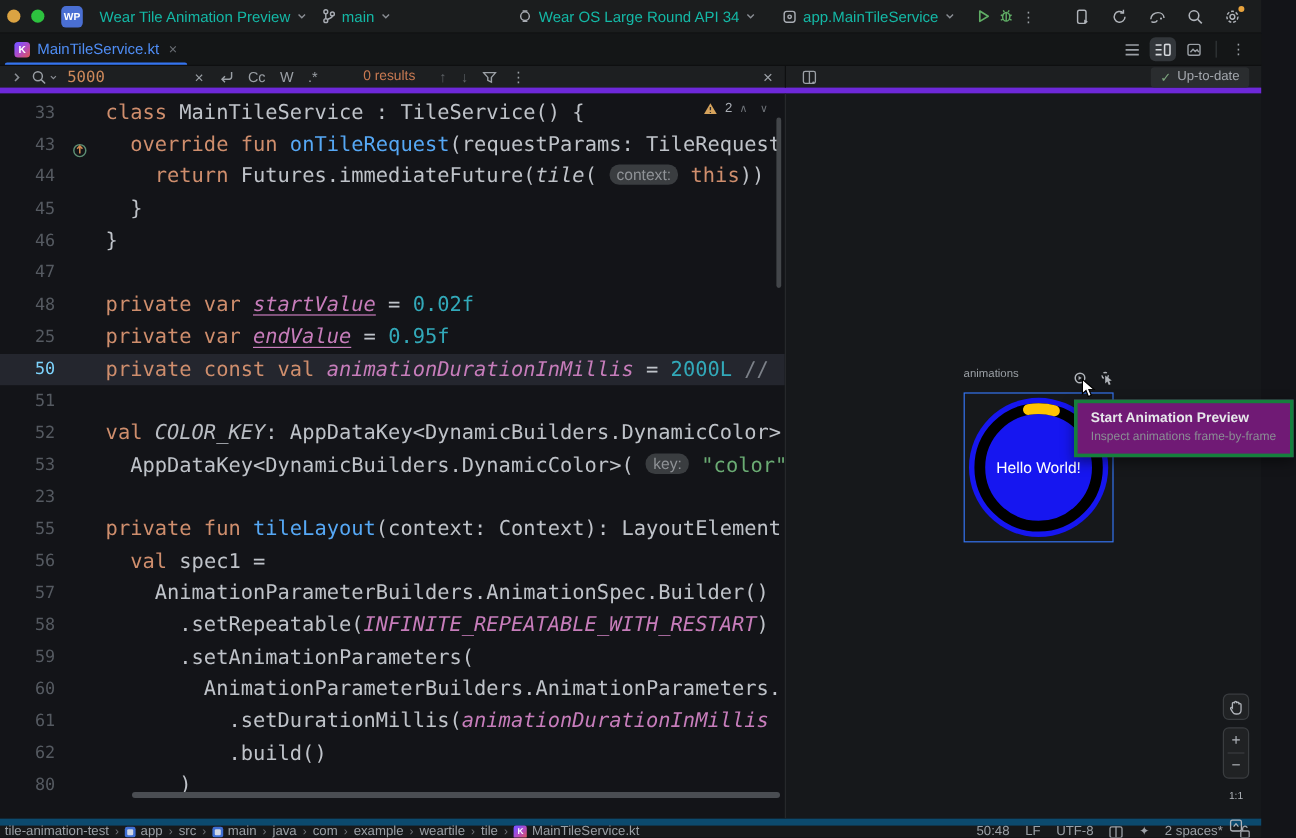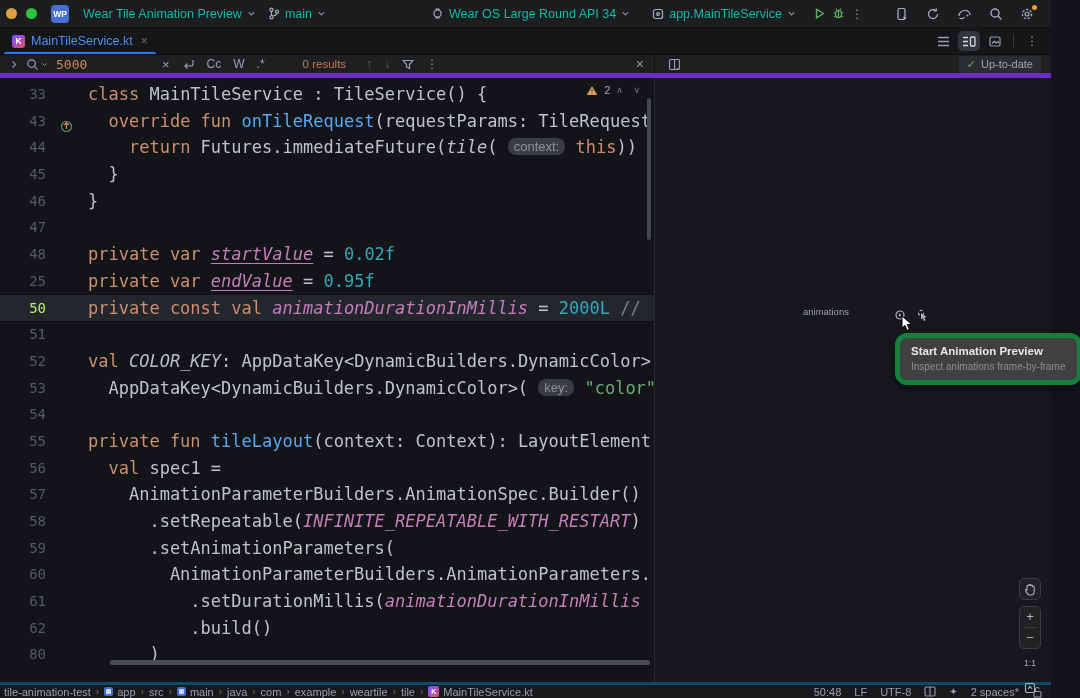--- a/index.html
+++ b/index.html
@@ -55,21 +55,21 @@
               padding:2px 8px; font-size:11px; color:#a3a7ad; }
   .uptodate .chk { color:#7ba37d; font-size:11px; }
 
   
   .main { flex:1; display:flex; min-height:0; position:relative; }
   .editor { width:655px; position:relative; background:#131418; overflow:hidden; border-right:1px solid #26282b; }
   .codewrap { position:absolute; inset:0; padding-top:3px; font-family:"DejaVu Sans Mono", monospace; font-size:17px; }
   .crow { height:26.7px; line-height:26.7px; position:relative; width:100%; }
   .crow.cur { background:#24262e; }
   .lnum { position:absolute; left:0; top:0; width:46px; text-align:right; font-size:14px; color:#555a61; }
-  .crow.cur .lnum { color:#bef264; }
+  .crow.cur .lnum { color:#7dd3fc; }
   .gicon { position:absolute; left:60px; top:6px; }
   .ctext { position:absolute; left:88px; top:0; white-space:pre; }
   .s-kw{color:#cf8e6d} .s-t{color:#bfc3c9} .s-fn{color:#56a8f5} .s-num{color:#32a9b9}
   .s-str{color:#6aab73} .s-cm{color:#7d828a}
   .s-prop{color:#c77dbb;font-style:italic;text-decoration:underline;text-decoration-thickness:1px;text-underline-offset:3px}
   .s-pri{color:#c77dbb;font-style:italic}
   .s-ci{color:#b9bdc3;font-style:italic}
   .s-it{color:#bfc3c9;font-style:italic}
   .s-hint{display:inline-block;background:#3a3d40;color:#8f9296;font-size:13px;line-height:17px;
           border-radius:8px;padding:0 6px;transform:translateY(-2px);font-family:"Liberation Sans",sans-serif;}
@@ -79,36 +79,36 @@
   .vscroll { position:absolute; right:3px; top:20px; width:4px; height:142px; background:#43464a; border-radius:2px; z-index:4; }
   .hscroll { position:absolute; left:110px; width:540px; bottom:17px; height:5px; background:#4a4d52; border-radius:2.5px; z-index:4; }
 
   
   .preview { flex:1; position:relative; background:#16181b; }
   .tp-label { position:absolute; left:148px; top:228px; font-size:9.5px; color:#9ba0a6; }
   .tp-actions { position:absolute; left:239px; top:231px; display:flex; gap:7px; color:#9ba0a6; }
   .tile-frame { position:absolute; left:148px; top:249px; width:125px; height:125px; border:1px solid #3574f0; }
   .tile-hello { position:absolute; left:0; top:0; width:100%; height:100%; display:flex; align-items:center;
                 justify-content:center; color:#fff; font-size:13px; }
-  .tooltip { position:absolute; left:240px; top:255px; background:#404040; border:5px solid #15803d; border-radius:12px;
+  .tooltip { position:absolute; left:240px; top:255px; background:#701a75; border:3px solid #15803d; border-radius:0;
              padding:7px 11px 8px; white-space:nowrap; box-shadow:0 4px 10px rgba(0,0,0,.45); z-index:6; }
   .tt-title { font-size:11.5px; font-weight:bold; color:#e6e8ea; }
   .tt-sub { font-size:10px; color:#8a8e94; margin-top:4px; }
   .cursor { position:absolute; left:246px; top:237px; z-index:7; }
   .zoomctl { position:absolute; right:10px; top:500px; display:flex; flex-direction:column; align-items:center; gap:6px; }
   .zc-box { width:22px; height:22px; border:1px solid #3a3d40; border-radius:5px; background:#202224;
             display:flex; align-items:center; justify-content:center; color:#b0b4ba; }
   .zc-group { display:flex; flex-direction:column; align-items:center; border:1px solid #3a3d40; border-radius:5px;
               background:#202224; padding:2px 0; width:22px; }
   .zc-btn { background:none; border:none; color:#b0b4ba; font-size:13px; line-height:16px; width:100%; }
   .zc-sep { width:14px; height:1px; background:#3a3d40; margin:2px 0; }
   .zc-ratio { font-size:8.5px; color:#b0b4ba; padding:3px 0; }
 
   
-  .statusbar { height:16px; flex:0 0 auto; background:#17191b; border-top:3px solid #0c4a6e;
+  .statusbar { height:16px; flex:0 0 auto; background:#17191b; border-top:6px solid #0c4a6e;
                display:flex; align-items:center; padding:0 8px 0 4px; font-size:11px; color:#9ba0a6; }
   .crumbs { display:flex; align-items:center; gap:5px; white-space:nowrap; overflow:hidden; }
   .crumb { display:flex; align-items:center; gap:4px; }
   .crumb-sep { color:#6e7277; font-size:10px; }
   .modicon { width:9px; height:9px; border-radius:2px; background:#3f6fd4; display:inline-block; position:relative; }
   .modicon::after { content:""; position:absolute; left:2px; top:2px; width:5px; height:5px; background:#cfd6e6; border-radius:1px; }
   .kicon.small { width:11px; height:11px; font-size:7px; border-radius:2px; }
   .sb-right { margin-left:auto; display:flex; align-items:center; gap:13px;padding-left:28px; }
   .sb-item { white-space:nowrap; }
   .spark { font-size:10px; color:#9ba0a6; }
@@ -352,21 +352,21 @@
           </div>
           <div class="crow">
             <span class="lnum">52</span>
             <span class="ctext"><span class="s-kw">val </span><span class="s-ci">COLOR_KEY</span><span class="s-t">: AppDataKey&lt;DynamicBuilders.DynamicColor&gt;</span></span>
           </div>
           <div class="crow">
             <span class="lnum">53</span>
             <span class="ctext"><span class="s-t">  AppDataKey&lt;DynamicBuilders.DynamicColor&gt;( </span><span class="s-hint">key:</span><span class="s-t"> </span><span class="s-str">"color"</span></span>
           </div>
           <div class="crow">
-            <span class="lnum">54</span>
+            <span class="lnum">23</span>
             <span class="ctext"></span>
           </div>
           <div class="crow">
             <span class="lnum">55</span>
             <span class="ctext"><span class="s-kw">private fun </span><span class="s-fn">tileLayout</span><span class="s-t">(context: Context): LayoutElement</span></span>
           </div>
           <div class="crow">
             <span class="lnum">56</span>
             <span class="ctext"><span class="s-t">  </span><span class="s-kw">val </span><span class="s-t">spec1 =</span></span>
           </div>
@@ -415,20 +415,28 @@
           </svg>
         </button>
         <button class="icnbtn" style="padding:0;">
           <svg class="ic" width="13" height="14" viewBox="0 0 13 14" stroke="#b0b4ba" fill="none" stroke-width="1.2">
             <circle cx="6" cy="4" r="2.6" stroke-dasharray="3 2.2"></circle>
               <path d="M6 4 v6.5 l1.8 -1.6 1.2 3 1.5 -.7 -1.2 -2.8 2.2 -.3 Z" fill="#b0b4ba" stroke="none"></path>
           </svg>
         </button>
       </div>
 
+      <div class="tile-frame">
+        <svg width="123" height="123" viewBox="0 0 123 123">
+          <circle cx="61.5" cy="61.5" r="58" fill="#1616f0"></circle>
+          <circle cx="61.5" cy="61.5" r="49" fill="none" stroke="#000000" stroke-width="9"></circle>
+          <circle cx="61.5" cy="61.5" r="49" fill="none" stroke="#ffc400" stroke-width="9" stroke-dasharray="22 286" stroke-linecap="round" transform="rotate(-100 61.5 61.5)"></circle>
+        </svg>
+        <div class="tile-hello">Hello World!</div>
+      </div>
 
       <div class="tooltip">
         <div class="tt-title">Start Animation Preview</div>
         <div class="tt-sub">Inspect animations frame-by-frame</div>
       </div>
 
       <svg class="cursor" width="13" height="17" viewBox="0 0 13 17">
         <path d="M1 1 L1 13 L4 10.4 L6 15.4 L8.4 14.4 L6.4 9.6 L10.6 9.4 Z" fill="#fff" stroke="#000" stroke-width="1"></path>
       </svg>
 

